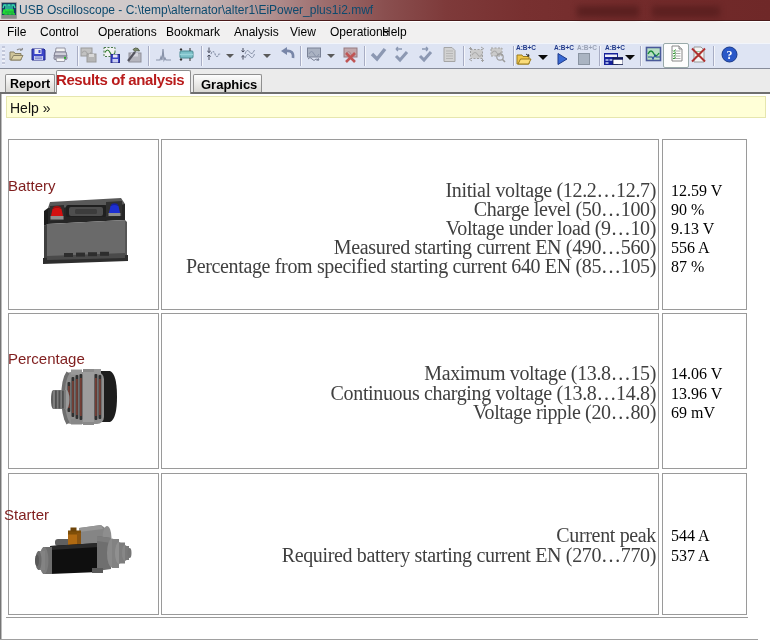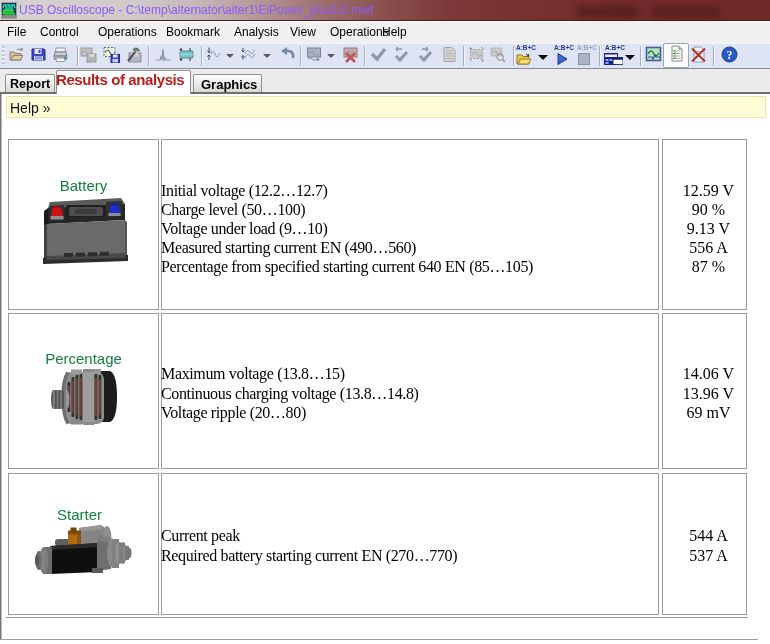--- a/index.html
+++ b/index.html
@@ -4,36 +4,36 @@
 <style>
 *{margin:0;padding:0;box-sizing:border-box}
 html,body{width:770px;height:644px;background:#fff;overflow:hidden}
 body{position:relative;font-family:"Liberation Sans",sans-serif;}
 .abs{position:absolute}
 .sep{position:absolute;width:1px;height:20px;top:46px;background:#a8adc4;box-shadow:1px 0 0 #f4f6fb}
 .menuitem{position:absolute;top:24.5px;font-size:12px;color:#000}
 .ico{position:absolute;top:46px;width:17px;height:17px}
 .dd{position:absolute;top:54px;width:0;height:0;border-left:4px solid transparent;border-right:4px solid transparent;border-top:4px solid #5a5a5a}
 .cell{position:absolute;border:1px solid #9a9a9a;background:#fff}
-.ptxt{font-family:"Liberation Serif",serif;font-size:16px;line-height:19.5px;color:#000000;text-align:left}
-.vtxt{font-family:"Liberation Serif",serif;font-size:16px;line-height:19.5px;color:#000;text-align:center}
-.complbl{font-size:15px;color:#15803d;text-align:center}
+.ptxt{font-family:"Liberation Serif",serif;font-size:20px;line-height:19.5px;color:#404040;text-align:right}
+.vtxt{font-family:"Liberation Serif",serif;font-size:16px;line-height:19.5px;color:#000;text-align:left}
+.complbl{font-size:15px;color:#7f1d1d;}
 </style>
 </head>
 <body>
 
 <div class="abs" style="left:0;top:0;width:770px;height:21px;background:linear-gradient(to right,#d7d2d2 0%,#d0c9c9 18%,#c5b7b7 26%,#b49595 34%,#9d6e6e 42%,#8a4f4f 50%,#7e3a3a 58%,#783030 68%,#732b2b 82%,#6f2828 100%);border-bottom:1px solid #4a1a1a"></div>
 <svg class="abs" style="left:1px;top:2px" width="16" height="17" viewBox="0 0 16 17">
   <rect x="0" y="0" width="16" height="17" rx="1" fill="#9a9a9a"></rect>
   <rect x="1" y="1" width="14" height="12" fill="#173a63"></rect>
   <polyline points="2,6 3,3 5,3 5,8 7,8 7,3 9,3 9,8 11,8 11,3 13,3 14,6" fill="none" stroke="#35e0b0" stroke-width="1.3"></polyline>
   <polyline points="2,12 3,8 4,8 4,12 6,12 6,8 8,8 8,12 10,12 10,8 12,8 12,12 14,12" fill="none" stroke="#22dd33" stroke-width="1.6"></polyline>
   <rect x="1" y="13" width="14" height="3" fill="#8a8a8a"></rect>
 </svg>
-<div class="abs" style="left:19px;top:3px;font-size:12px;color:#8b5cf6">USB Oscilloscope - C:\temp\alternator\alter1\EiPower_plus1i2.mwf</div>
+<div class="abs" style="left:19px;top:3px;font-size:12px;color:#0c4a6e">USB Oscilloscope - C:\temp\alternator\alter1\EiPower_plus1i2.mwf</div>
 <div class="abs" style="left:577px;top:6px;width:62px;height:11px;background:#551d1d;filter:blur(3px);opacity:.85"></div>
 <div class="abs" style="left:652px;top:6px;width:68px;height:11px;background:#581e1e;filter:blur(3px);opacity:.85"></div>
 
 <div class="abs" style="left:0;top:22px;width:770px;height:21px;background:#f1f0f0"></div>
 <div class="menuitem" style="left:7px">File</div>
 <div class="menuitem" style="left:40px">Control</div>
 <div class="menuitem" style="left:98px">Operations</div>
 <div class="menuitem" style="left:166px">Bookmark</div>
 <div class="menuitem" style="left:234px">Analysis</div>
 <div class="menuitem" style="left:290px">View</div>

